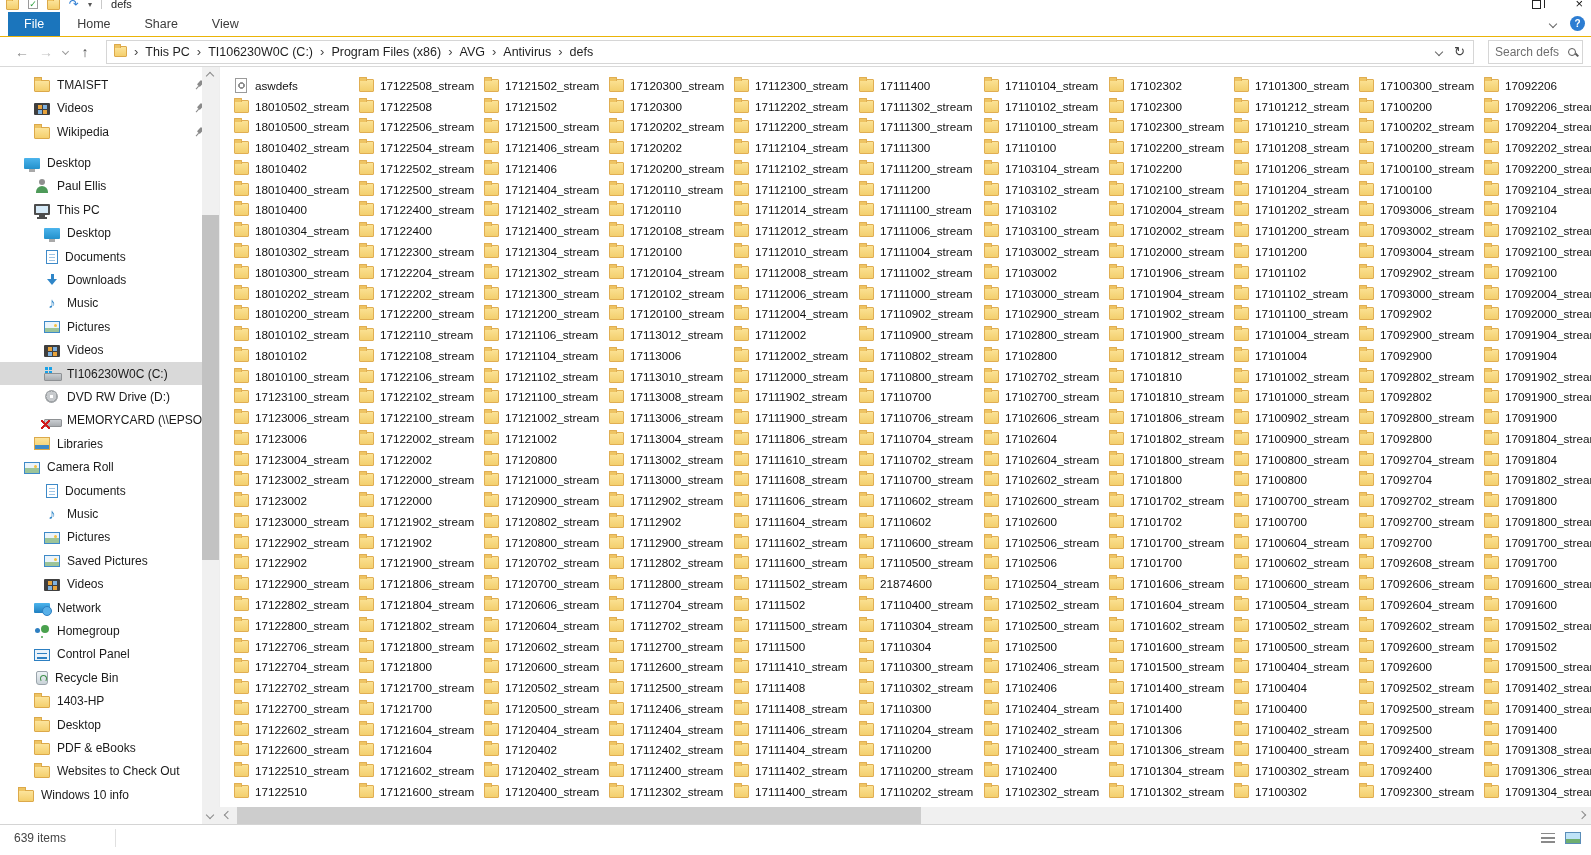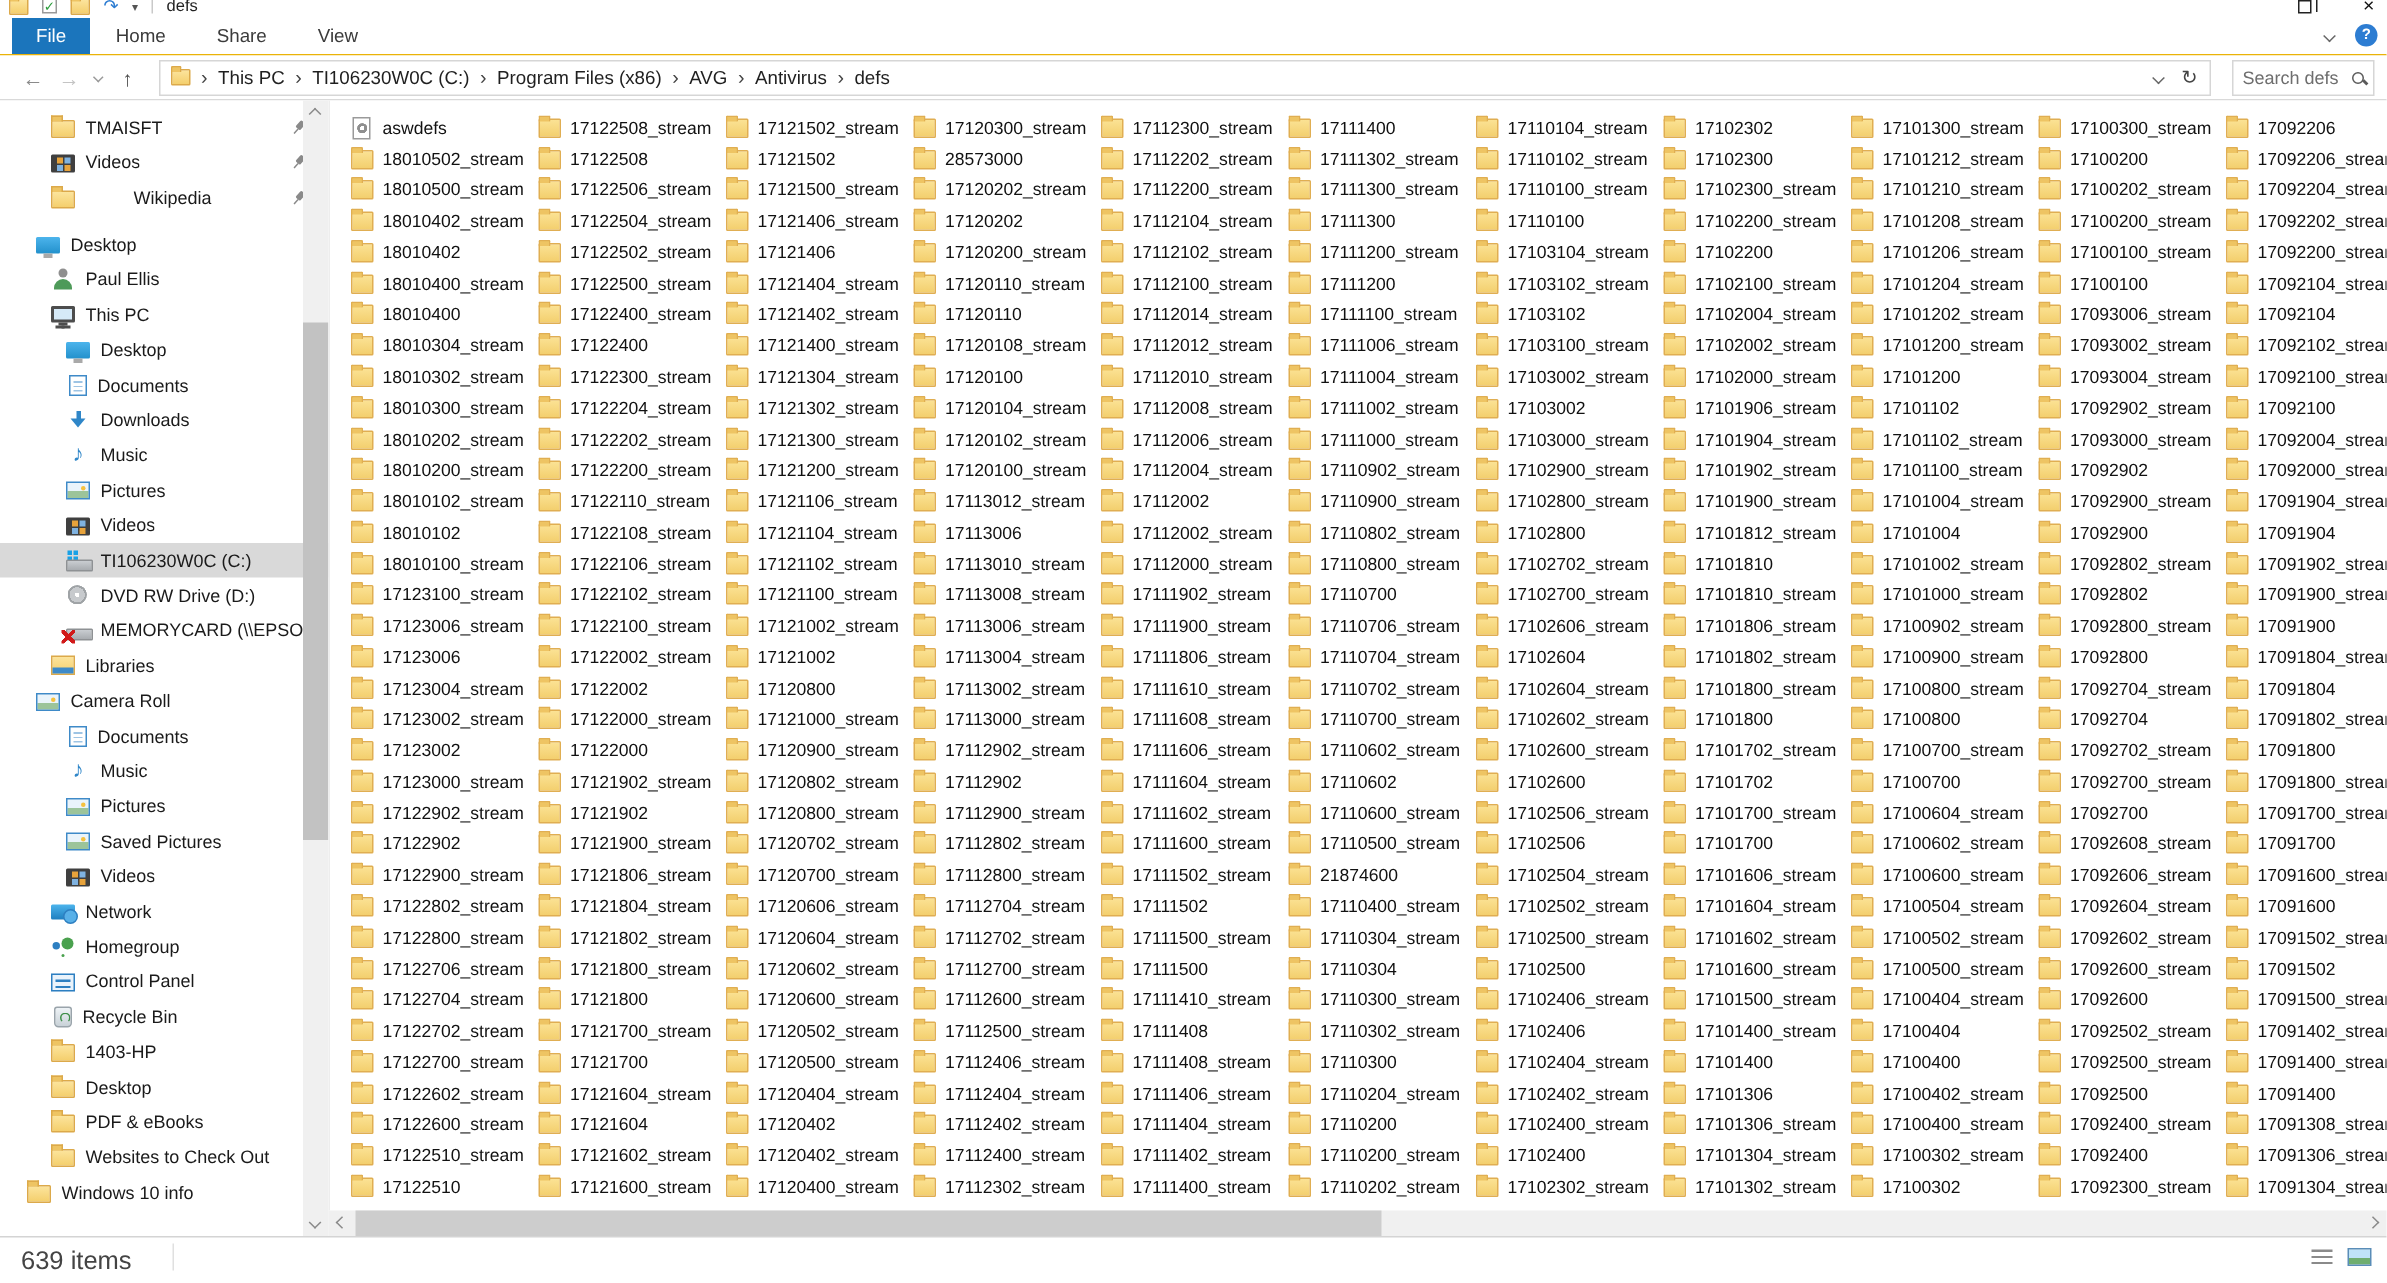--- a/index.html
+++ b/index.html
@@ -121,21 +121,21 @@
 
   
   #hscroll { position:absolute; left:219px; top:807px; width:1372px; height:17px; background:#f0f0f0; }
   #h-thumb { position:absolute; left:18px; top:0; width:684px; height:17px; background:#cdcdcd; }
   .h-arrow { position:absolute; top:5px; width:6px; height:6px; border-right:1.4px solid #8a8a8a; border-bottom:1.4px solid #8a8a8a; }
   #h-arrow-left { left:6px; transform:rotate(135deg); }
   #h-arrow-right { right:6px; transform:rotate(-45deg); }
 
   
   #statusbar { position:absolute; left:0; top:824px; width:1591px; height:31px; background:#fff; border-top:1px solid #d4d4d4; }
-  #status-count { position:absolute; left:14px; top:6px; font-size:17px; color:#444; }
+  #status-count { position:absolute; left:14px; top:6px; font-size:12px; color:#444; }
   #status-sep { position:absolute; left:115px; top:4px; width:1px; height:18px; background:#e0e0e0; }
   #view-btns { position:absolute; right:10px; top:7px; display:flex; gap:10px; align-items:center; }
   .vb-details { width:14px; height:11px;
      background:repeating-linear-gradient(180deg,#8a8a8a 0 1.5px,transparent 1.5px 4.2px); }
   .vb-thumbs { width:16px; height:12px; border:1px solid #5a8db8; background:linear-gradient(180deg,#bfe3f7 58%,#6fae6f 58%); }
 </style>
 </head>
 <body>
 
 <div id="titlebar">
@@ -204,21 +204,21 @@
       <div class="sb-row" style="padding-left: 34px;">
         <span class="sbi i-folder"></span>
         <span class="sb-label">TMAISFT</span>
         <span class="pin"></span>
       </div>
       <div class="sb-row" style="padding-left: 34px;">
         <span class="sbi i-video"></span>
         <span class="sb-label">Videos</span>
         <span class="pin"></span>
       </div>
-      <div class="sb-row" style="padding-left: 34px; gap: 32px;">
+      <div class="sb-row" style="padding-left: 34px;">
         <span class="sbi i-folder"></span>
         <span class="sb-label">Wikipedia</span>
         <span class="pin"></span>
       </div>
       <div class="sb-gap"></div>
       <div class="sb-row" style="padding-left: 24px;">
         <span class="sbi i-desktop"></span>
         <span class="sb-label">Desktop</span>
       </div>
       <div class="sb-row" style="padding-left: 34px;">
@@ -766,21 +766,21 @@
         <span class="fname">17120400_stream</span>
       </div>
     </div>
     <div class="fcol" style="left: 389px;">
       <div class="fitem">
         <span class="fi-folder"></span>
         <span class="fname">17120300_stream</span>
       </div>
       <div class="fitem">
         <span class="fi-folder"></span>
-        <span class="fname">28573000</span>
+        <span class="fname">17120300</span>
       </div>
       <div class="fitem">
         <span class="fi-folder"></span>
         <span class="fname">17120202_stream</span>
       </div>
       <div class="fitem">
         <span class="fi-folder"></span>
         <span class="fname">17120202</span>
       </div>
       <div class="fitem">

